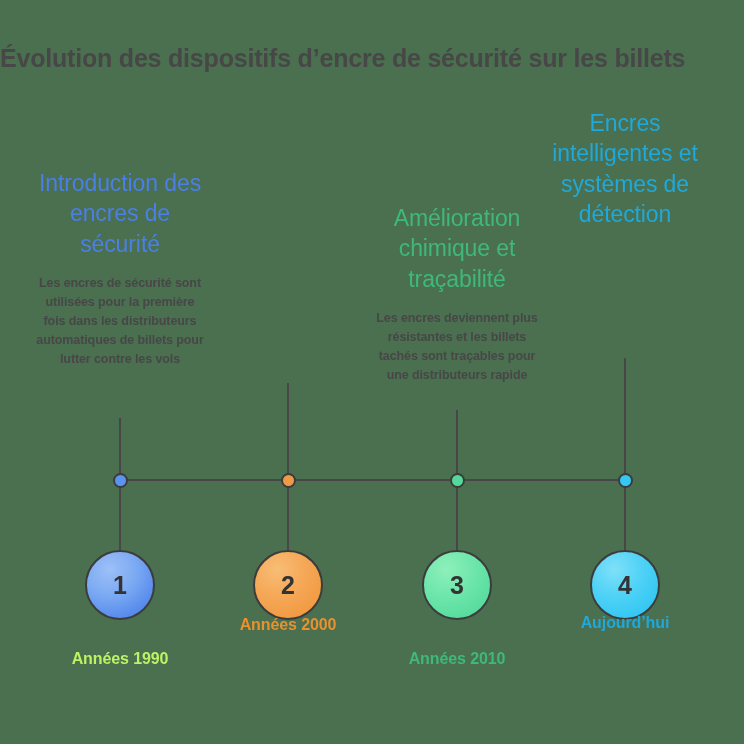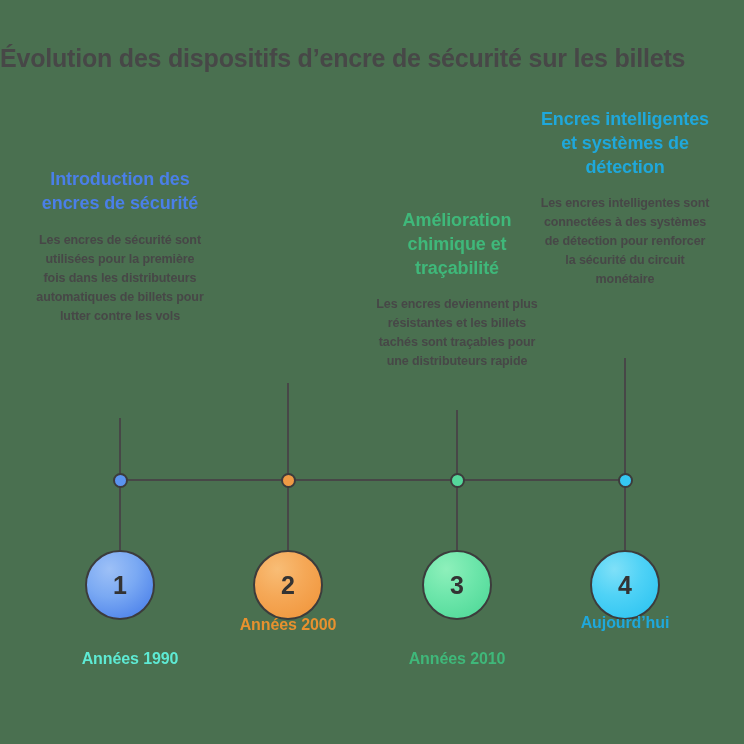--- a/index.html
+++ b/index.html
@@ -60,22 +60,22 @@
   }
 
   
   .col-text {
     position: absolute;
     width: 172px;
     text-align: center;
   }
   .col-heading {
     font-family: "Liberation Sans", sans-serif;
-    font-size: 18px;
-    font-weight: bold;
+    font-size: 23px;
+    font-weight: normal;
     line-height: 1.32;
     letter-spacing: -0.1px;
   }
   .col-desc {
     margin-top: 15px;
     font-family: "Liberation Sans", sans-serif;
     font-size: 12.5px;
     font-weight: bold;
     line-height: 1.52;
     color: #474747;
@@ -123,46 +123,45 @@
   <div class="stem" style="left:287px; top:383px; height:235px;"></div>
   <div class="stem" style="left:456px; top:410px; height:208px;"></div>
   <div class="stem" style="left:624px; top:358px; height:260px;"></div>
 
   <div class="col-text" style="left:34px; top:168px;">
     <div class="col-heading" style="color:#4a7fe8;">Introduction des encres de sécurité</div>
     <div class="col-desc">Les encres de sécurité sont utilisées pour la première fois dans les distributeurs automatiques de billets pour lutter contre les vols</div>
   </div>
 
 
-  <div class="col-text" style="left:371px; top:209px;">
+  <div class="col-text" style="left:371px; top:203px;">
     <div class="col-heading" style="color:#3fb87a;">Amélioration chimique et traçabilité</div>
     <div class="col-desc">Les encres deviennent plus résistantes et les billets tachés sont traçables pour une distributeurs rapide</div>
   </div>
 
   <div class="col-text" style="left:539px; top:108px;">
     <div class="col-heading" style="color:#1fa8db;">Encres intelligentes et systèmes de détection</div>
-    <div class="col-desc">Les encres intelligentes sont connectées à des systèmes de détection pour renforcer la sécurité du circuit monétaire</div>
   </div>
 
   <div class="node-dot" style="left:113px; top:473px; background:#5b94f0;"></div>
   <div class="node-dot" style="left:281px; top:473px; background:#f09a45;"></div>
   <div class="node-dot" style="left:450px; top:473px; background:#55d89b;"></div>
   <div class="node-dot" style="left:618px; top:473px; background:#35c8f2;"></div>
 
   <div class="circle" style="left:85px; top:550px; background:radial-gradient(circle at 34% 26%, #9dc0f7 0%, #7aa9f3 42%, #3f76e8 100%);">
     <span>1</span>
   </div>
   <div class="circle" style="left:253px; top:550px; background:radial-gradient(circle at 34% 26%, #f8bd76 0%, #f5a857 42%, #f09236 100%);">
     <span>2</span>
   </div>
   <div class="circle" style="left:422px; top:550px; background:radial-gradient(circle at 34% 26%, #8ef0bb 0%, #6ee6ab 42%, #49d694 100%);">
     <span>3</span>
   </div>
   <div class="circle" style="left:590px; top:550px; background:radial-gradient(circle at 34% 26%, #7fe0f8 0%, #4fd2f6 42%, #25c0f0 100%);">
     <span>4</span>
   </div>
 
-  <div class="period-label" style="left:44px; top:650px; color:#5eead4;text-align:center;">Années 1990</div>
+  <div class="period-label" style="left:34px; top:650px; color:#bef264;text-align:center;">Années 1990</div>
   <div class="period-label" style="left:202px; top:616px; color:#e8912e;">Années 2000</div>
   <div class="period-label" style="left:371px; top:650px; color:#3fb87a;">Années 2010</div>
   <div class="period-label" style="left:539px; top:614px; color:#1fa8db;">Aujourd’hui</div>
 
 </div>
 
 </body></html>

